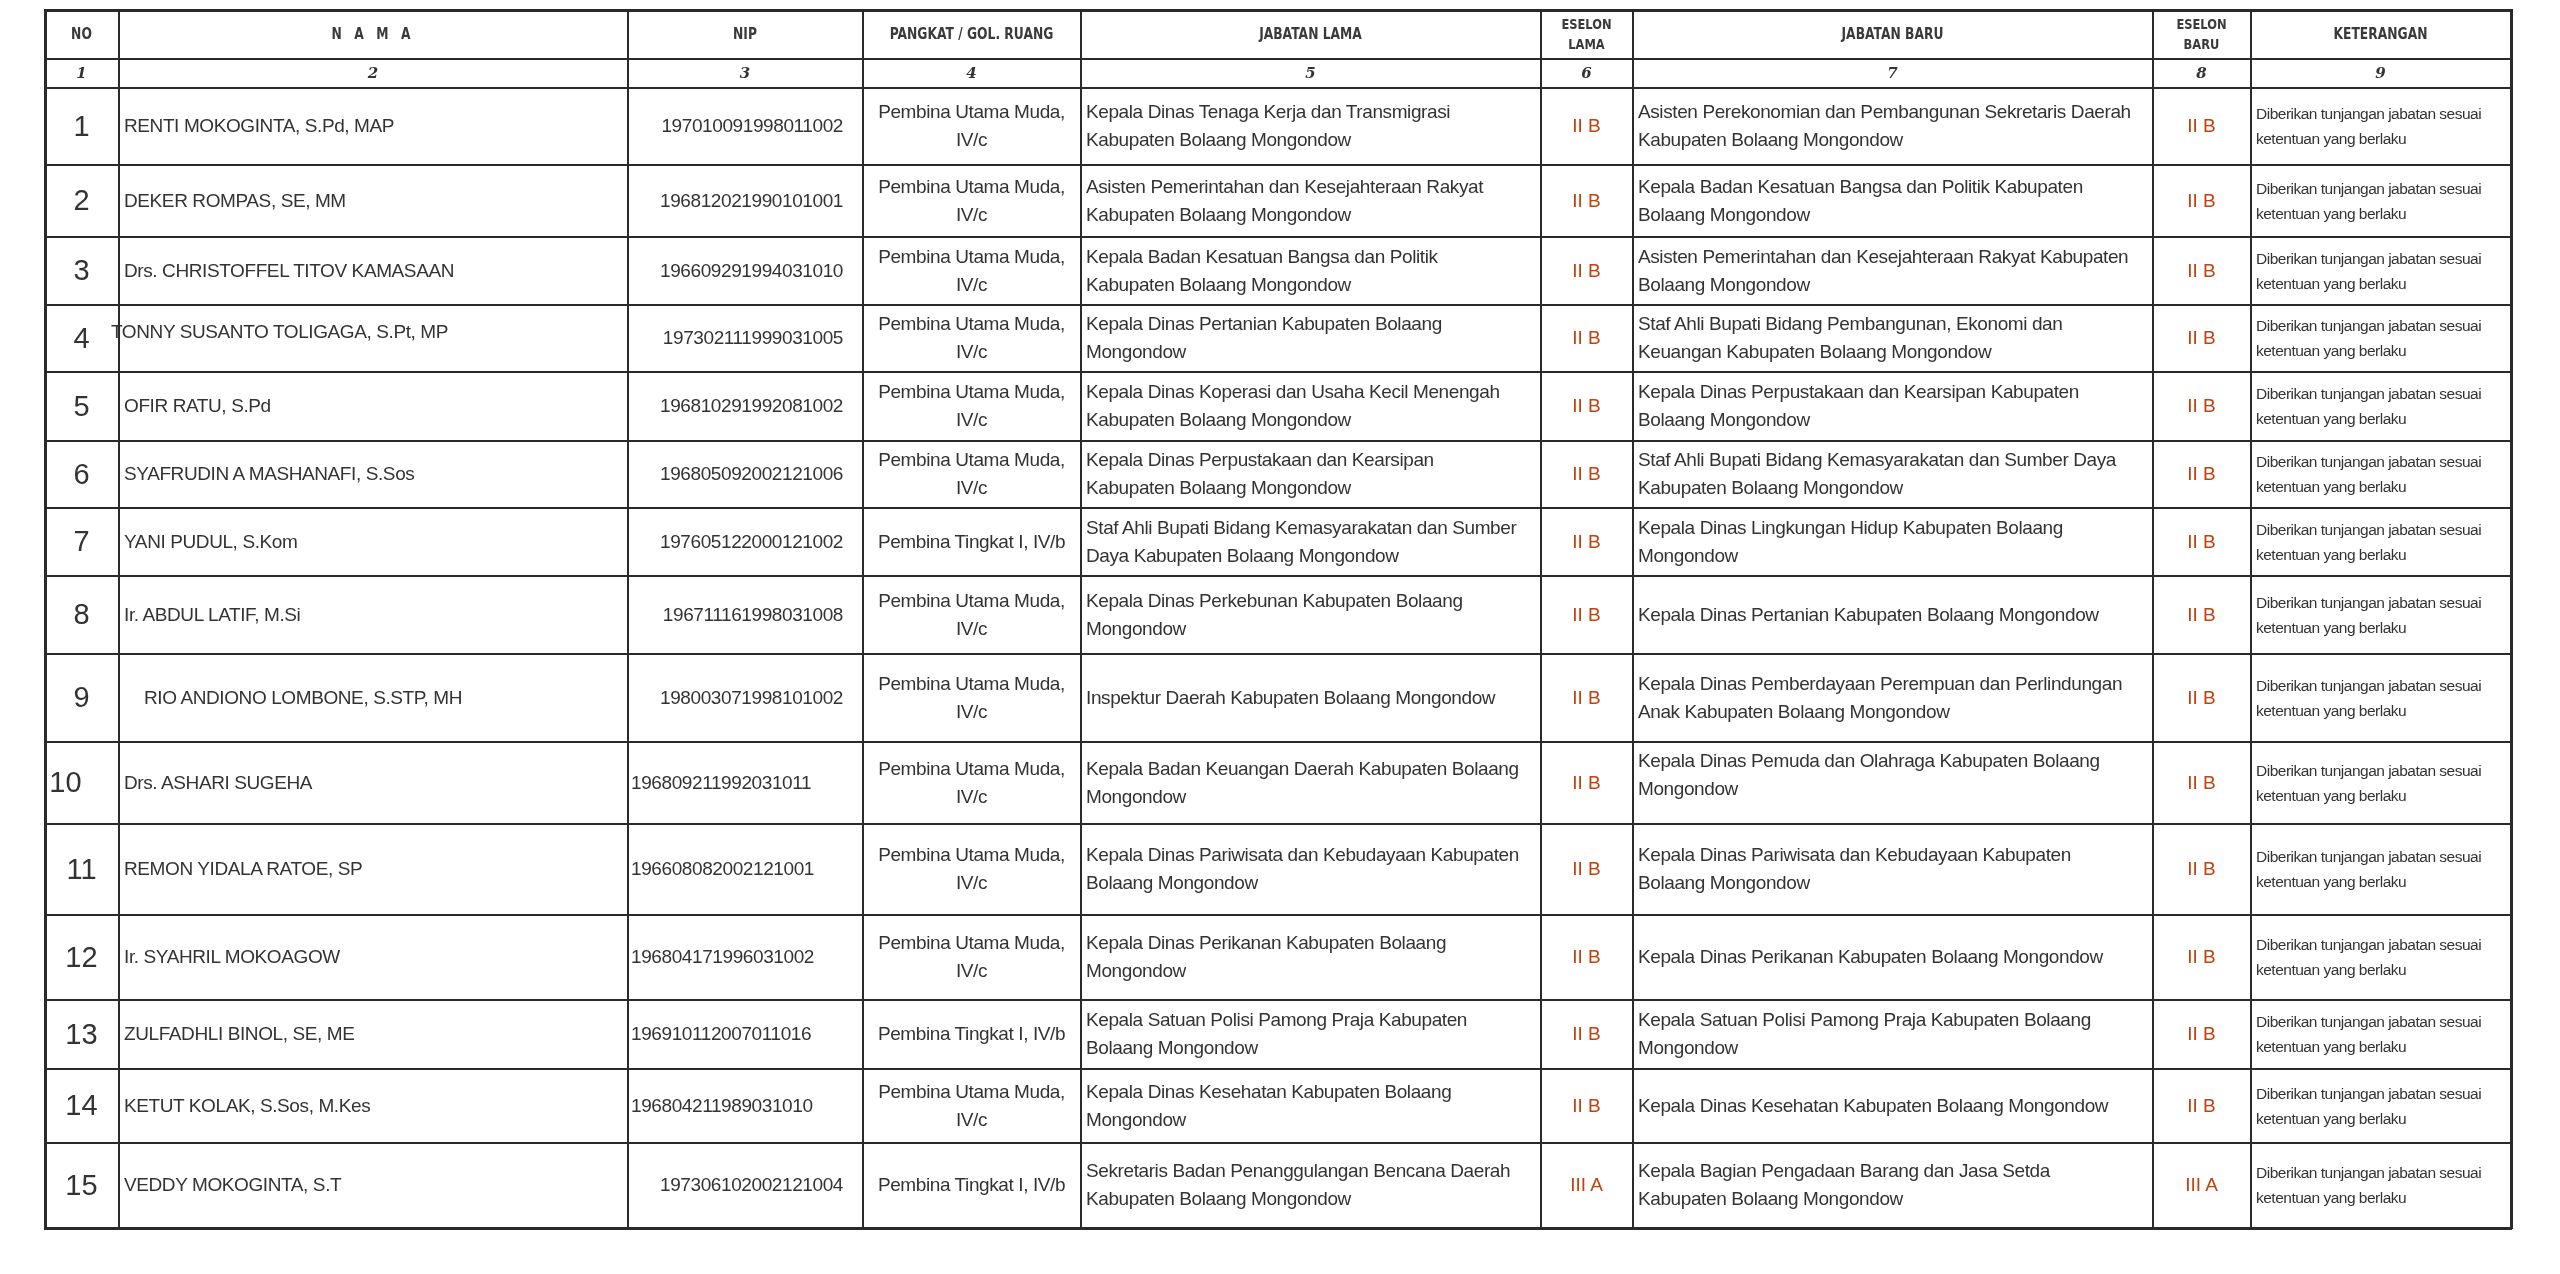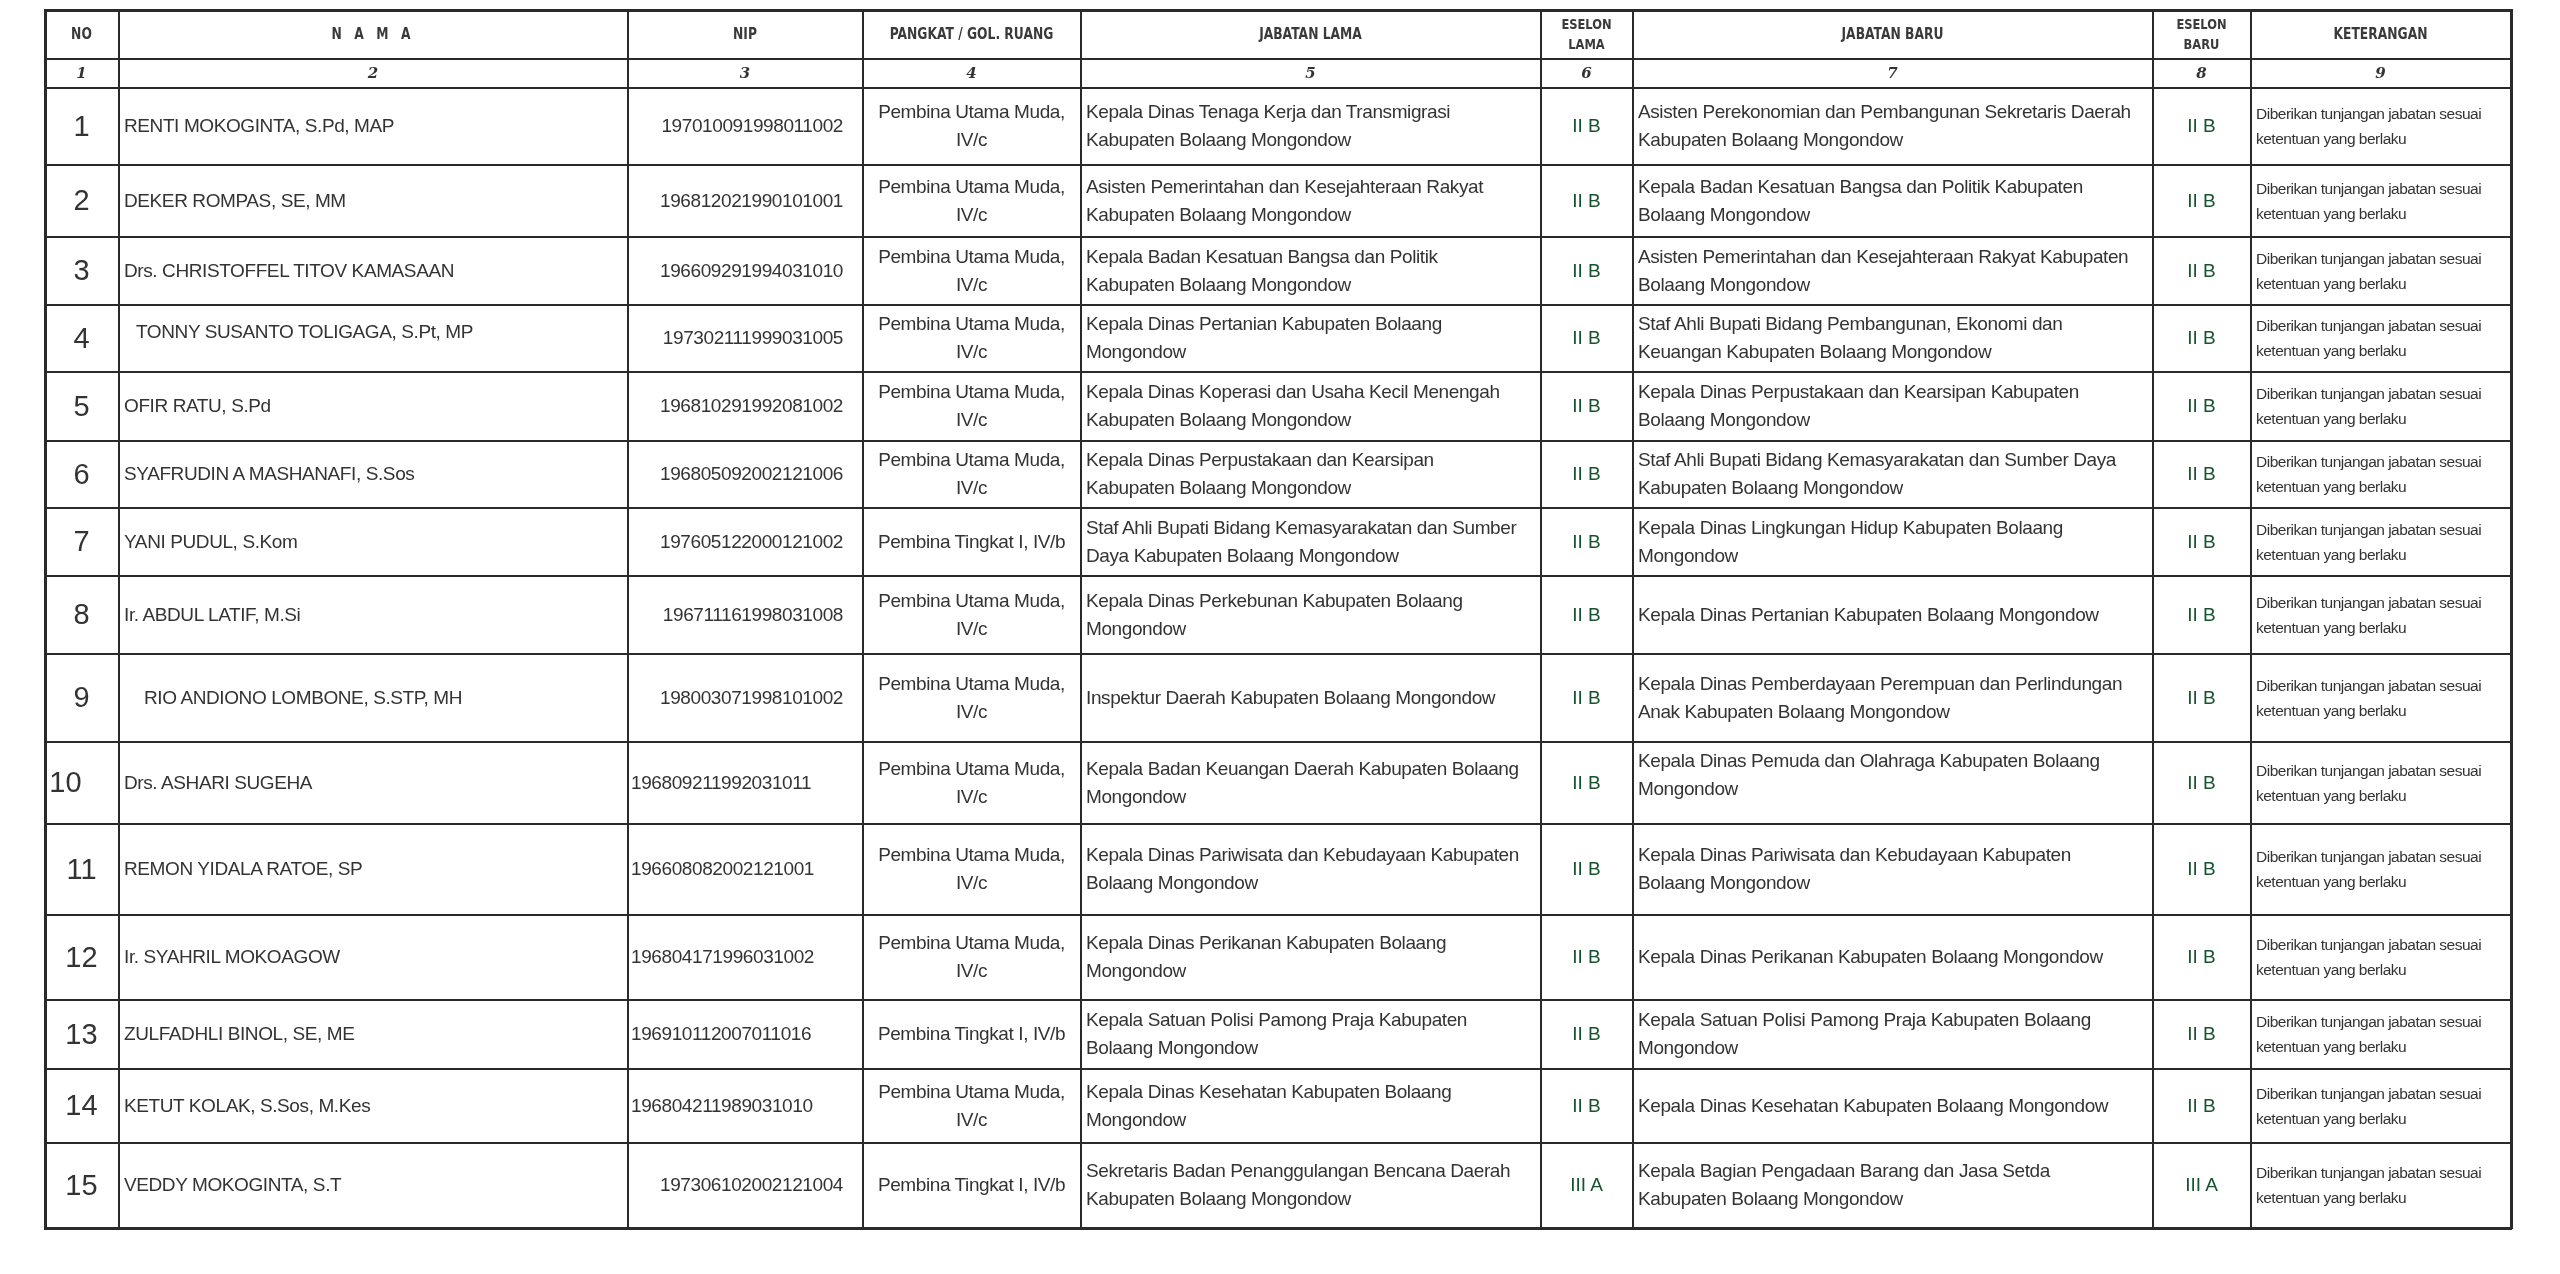--- a/index.html
+++ b/index.html
@@ -13,21 +13,21 @@
          font-weight: bold; font-size: 15px; color: #3a3a3a; line-height: 20px; transform: scaleX(0.82); }
   .hdr-wide { letter-spacing: 5px; }
   .num { justify-content: center; font-family: "DejaVu Serif", serif; font-style: italic;
          font-weight: bold; font-size: 15px; color: #333; }
   .c-no { justify-content: center; font-size: 29px; color: #333; }
   .c-left { justify-content: flex-start; padding-left: 4px; font-size: 19px; line-height: 28px; color: #333; letter-spacing: -0.4px; }
   .c-center { justify-content: center; text-align: center; font-size: 19px; line-height: 28px; color: #333; letter-spacing: -0.4px; }
   .c-right { justify-content: flex-end; padding-right: 18px; font-size: 19px; color: #333; letter-spacing: -0.4px; }
   .c-nipleft { justify-content: flex-start; padding-left: 2px; font-size: 19px; color: #333; letter-spacing: -0.4px; }
   .c-small { justify-content: flex-start; padding-left: 4px; font-size: 15.5px; line-height: 25px; color: #333; letter-spacing: -0.5px; }
-  .c-eselon { justify-content: center; font-size: 19px; color: #14532d; }
+  .c-eselon { justify-content: center; font-size: 19px; color: #c2410c; }
   .line { position: absolute; background: #2a2a2a; }
 </style>
 </head>
 <body>
 
 <div id="grid">
     <div class="cell hdr" style="left: 46px; top: 11px; width: 71px; height: 46px;">
       <span>NO</span>
     </div>
     <div class="cell hdr hdr-wide" style="left: 120px; top: 11px; width: 506px; height: 46px;">
@@ -165,21 +165,21 @@
         <span>II B</span>
       </div>
       <div class="cell c-small" style="left: 2252px; top: 238px; width: 257px; height: 65px;">
         <span style="max-width: 240px;">Diberikan tunjangan jabatan sesuai ketentuan yang berlaku</span>
       </div>
     </div>
     <div style="position: absolute;">
       <div class="cell c-no" style="left: 46px; top: 306px; width: 71px; height: 64px;">
         <span>4</span>
       </div>
-      <div class="cell c-left" style="left: 132px; top: 306px; width: 506px; height: 52px;">
+      <div class="cell c-left" style="left: 107px; top: 306px; width: 506px; height: 52px;">
         <span>TONNY SUSANTO TOLIGAGA, S.Pt, MP</span>
       </div>
       <div class="cell c-right" style="left: 629px; top: 306px; width: 232px; height: 64px;">
         <span>197302111999031005</span>
       </div>
       <div class="cell c-center" style="left: 864px; top: 306px; width: 215px; height: 64px;">
         <span style="max-width: 200px;">Pembina Utama Muda, IV/c</span>
       </div>
       <div class="cell c-left" style="left: 1082px; top: 306px; width: 457px; height: 64px;">
         <span style="max-width: 440px;">Kepala Dinas Pertanian Kabupaten Bolaang Mongondow</span>

